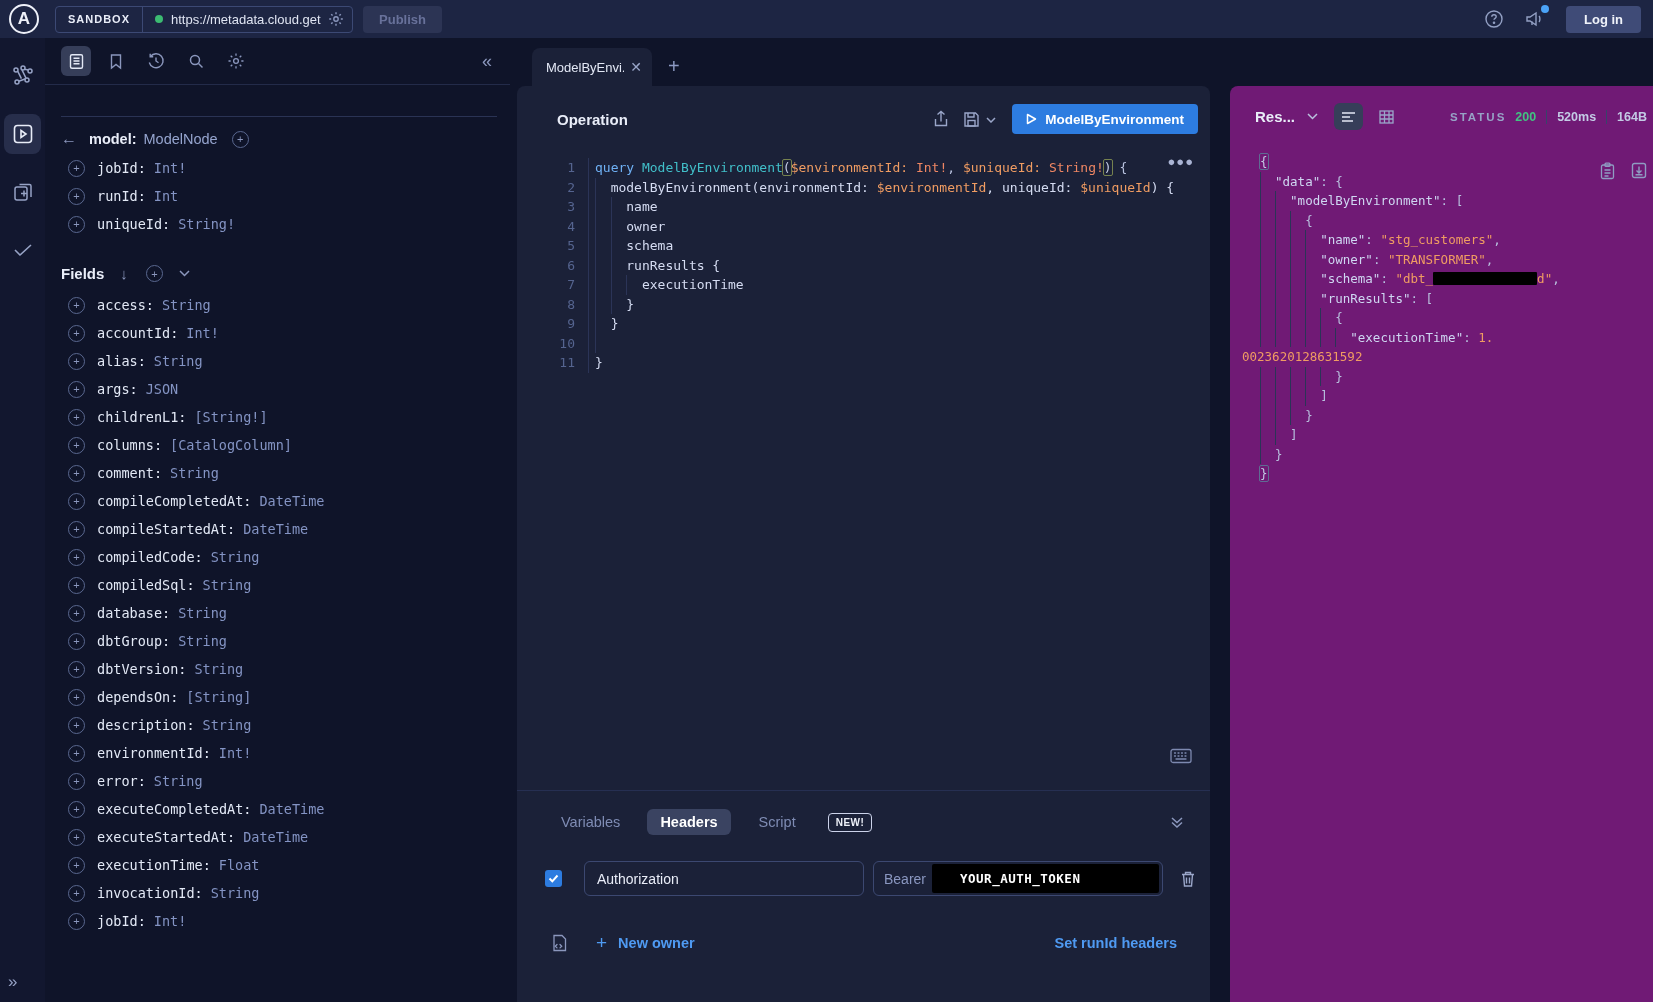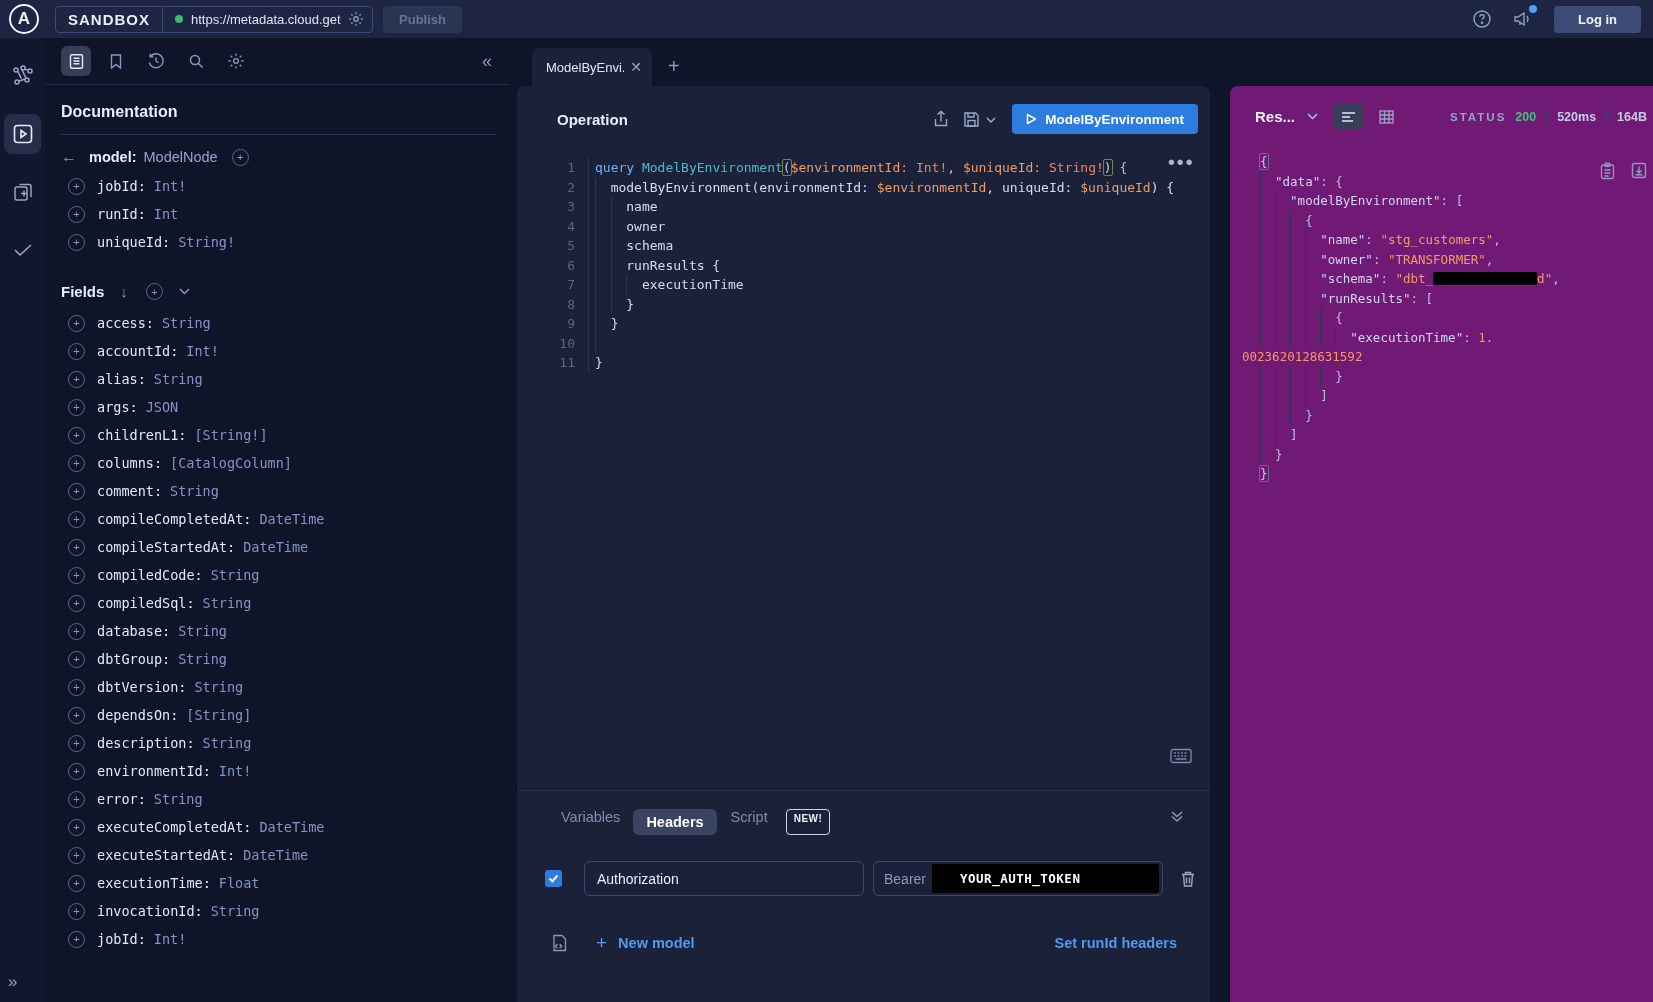--- a/index.html
+++ b/index.html
@@ -3,29 +3,29 @@
 <meta charset="utf-8">
 <style>
   * { margin:0; padding:0; box-sizing:border-box; }
   html,body { width:1653px; height:1002px; overflow:hidden; }
   body { background:#0f1429; font-family:"Liberation Sans","DejaVu Sans",sans-serif; color:#e9edf8; position:relative; }
 
   
   .topbar { position:absolute; left:0; top:0; width:1653px; height:38px; background:#1d2543; display:flex; align-items:center; z-index:5; }
   .logo { width:30px; height:30px; margin-left:9px; border:2px solid #eef1f9; border-radius:50%; display:flex; align-items:center; justify-content:center; font-weight:bold; font-size:17px; color:#eef1f9; }
   .urlbox { margin-left:16px; height:27px; border:1px solid #3c4974; border-radius:4px; display:flex; align-items:center; overflow:hidden; }
-  .sandbox-lbl { font-size:15px; font-weight:bold; letter-spacing:1px; padding:0 12px; border-right:1px solid #3c4974; color:#e9edf8; height:100%; display:flex; align-items:center; }
+  .sandbox-lbl { font-size:11px; font-weight:bold; letter-spacing:1px; padding:0 12px; border-right:1px solid #3c4974; color:#e9edf8; height:100%; display:flex; align-items:center; }
   .gdot { width:8px; height:8px; border-radius:50%; background:#3cbb72; margin:0 8px 0 12px; }
   .url-text { font-size:13px; color:#dfe4f2; width:155px; white-space:nowrap; overflow:hidden; }
   .url-gear { margin:0 8px 0 2px; color:#8b97bd; display:flex; }
   .publish-btn { margin-left:10px; height:27px; padding:0 16px; background:#2c3454; color:#68719a; font-size:13px; font-weight:bold; border:none; border-radius:4px; }
   .tb-spacer { flex:1; }
   .tb-icon { color:#93a0c4; display:flex; margin-right:20px; position:relative; }
   .notif-dot { position:absolute; right:-3px; top:-4px; width:8px; height:8px; border-radius:50%; background:#4ba3f7; }
-  .login-btn { height:27px; padding:0 24px; margin-right:12px; background:#3f4b77; color:#f0f3fa; font-size:13px; font-weight:bold; border:none; border-radius:4px; }
+  .login-btn { height:27px; padding:0 18px; margin-right:12px; background:#3f4b77; color:#f0f3fa; font-size:13px; font-weight:bold; border:none; border-radius:4px; }
 
   
   .rail { position:absolute; left:0; top:38px; width:45px; height:964px; background:#12172f; }
   .rail-item { width:45px; height:40px; display:flex; align-items:center; justify-content:center; color:#97a3c6; margin-top:18px; }
   .rail-item.active { background:#272e4b; width:37px; margin-left:4px; border-radius:8px; color:#e9edf8; }
   .rail-expand { position:absolute; left:8px; bottom:10px; color:#97a3c6; font-size:17px; }
 
   
   .docpanel { position:absolute; left:45px; top:38px; width:465px; height:964px; background:#0f1429; }
   .doc-toolbar { height:47px; display:flex; align-items:center; padding:0 18px 0 16px; border-bottom:1px solid #232b49; }
@@ -75,21 +75,21 @@
   .li { display:inline-block; border-left:1px solid #2b3457; padding-left:6px; height:19.5px; vertical-align:top; }
   .g { display:inline-block; width:2ch; border-left:1px solid #2b3457; height:19.5px; vertical-align:top; }
   .c-kw{color:#6fb1f5} .c-op{color:#41bfc9} .c-vr{color:#f09c62} .c-ty{color:#ee8663}
   .c-tx{color:#d5dcf2} .c-pl{color:#b8c1de} .c-ky{color:#cfd7f2} .c-st{color:#f09c62} .c-nm{color:#f09c62}
   .c-hl{color:#c3cbe5; outline:1px solid #76824f; border-radius:1px}
   .c-h2{color:#c3cbe5; outline:1px solid #5f6c93; border-radius:1px}
   .c-rd{display:inline-block; width:104px; height:13px; background:#000; border-radius:1px; vertical-align:middle; margin-bottom:2px;}
 
   
   .footer { position:absolute; left:0; top:704px; width:693px; height:212px; border-top:1px solid #262f52; }
-  .ftabs { display:flex; padding:18px 0 0 44px; }
+  .ftabs { display:flex; align-items:center; padding:18px 0 0 44px;gap:14px; }
   .ftab { font-size:14.5px; color:#7f8cb4; margin-right:26px; }
   .ftab.active { color:#fff; font-weight:bold; background:#3a4361; padding:5px 13px; border-radius:6px; margin:0 14px 0 -13px; }
   .new-badge { font-size:10px; font-weight:bold; letter-spacing:0.5px; border:1px solid #ccd3ea; border-radius:4px; padding:3px 7px; margin-left:-8px; color:#eef1f9; }
   .fcollapse { margin-left:auto; margin-right:26px; color:#8b97bd; display:flex; }
   .hrow { display:flex; align-items:center; margin:26px 0 0 28px; }
   .chk { width:17px; height:17px; background:#2d7ce0; border-radius:3px; display:flex; align-items:center; justify-content:center; }
   .key-input { margin-left:22px; width:280px; height:35px; background:transparent; border:1px solid #3c4871; border-radius:6px; color:#e9edf8; font-size:14px; padding:0 12px; font-family:"Liberation Sans","DejaVu Sans",sans-serif; }
   .val-field { margin-left:9px; width:290px; height:35px; border:1px solid #3c4871; border-radius:6px; display:flex; align-items:center; padding:0 3px 0 10px; }
   .val-prefix { color:#8a97c0; font-size:14px; margin-right:6px; }
   .token-box { background:#000; border-radius:2px; height:29px; flex:1; display:flex; align-items:center; padding-left:28px; color:#fff; font-family:"DejaVu Sans Mono","Liberation Mono",monospace; font-size:12.5px; font-weight:bold; letter-spacing:0.5px; }
@@ -218,21 +218,20 @@
     </div>
     <div class="dt-icon">
       <svg width="18" height="18" viewBox="0 0 18 18" fill="none" stroke="currentColor" stroke-width="1.3">
           <circle cx="9" cy="9" r="2.4"></circle>
           <path d="M9 1.5v2.2M9 14.3v2.2M1.5 9h2.2M14.3 9h2.2M3.7 3.7l1.6 1.6M12.7 12.7l1.6 1.6M14.3 3.7l-1.6 1.6M5.3 12.7l-1.6 1.6"></path>
         </svg>
     </div>
     <div class="dt-collapse">«</div>
   </div>
   <div class="doc-body">
-    <div class="doc-title">Documentation</div>
     <div class="doc-div"></div>
     <div class="model-row">
       <span class="back-arrow">←</span>
       <span class="model-label">model:</span>
       <span class="model-type">ModelNode</span>
       <span class="plus-circle">+</span>
     </div>
     <div class="doc-rows" id="args-list">
         <div class="doc-row">
           <span class="plus-circle">+</span>
@@ -459,21 +458,21 @@
     </div>
     <div class="factions">
       <span class="env-icon">
         <svg width="17" height="18" viewBox="0 0 17 18" fill="none" stroke="currentColor" stroke-width="1.3">
             <path d="M3 1.5h8L14.5 5v11.5H3V1.5z"></path>
             <path d="M6 10.5l-1.7 1.7L6 13.9M9 10.5l1.7 1.7L9 13.9" stroke-linecap="round"></path>
           </svg>
       </span>
       <span class="new-header">
         <span class="plus">+</span>
-        <span>New model</span>
+        <span>New owner</span>
       </span>
       <span class="shared-headers">Set runId headers</span>
     </div>
   </div>
 </div>
 
 <div class="respcard">
   <div class="resp-header">
     <span class="resp-title">Res...</span>
     <span class="resp-chev">

